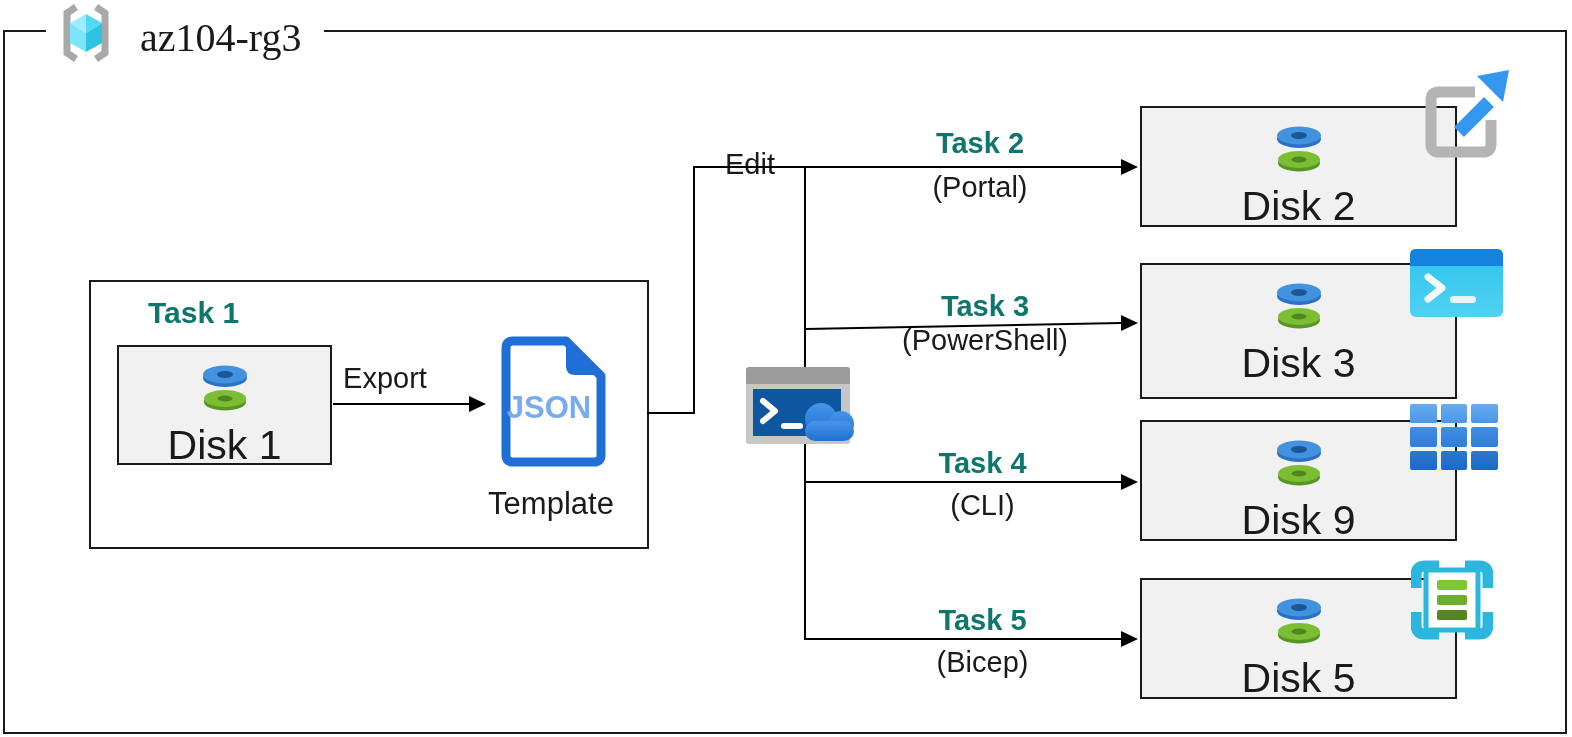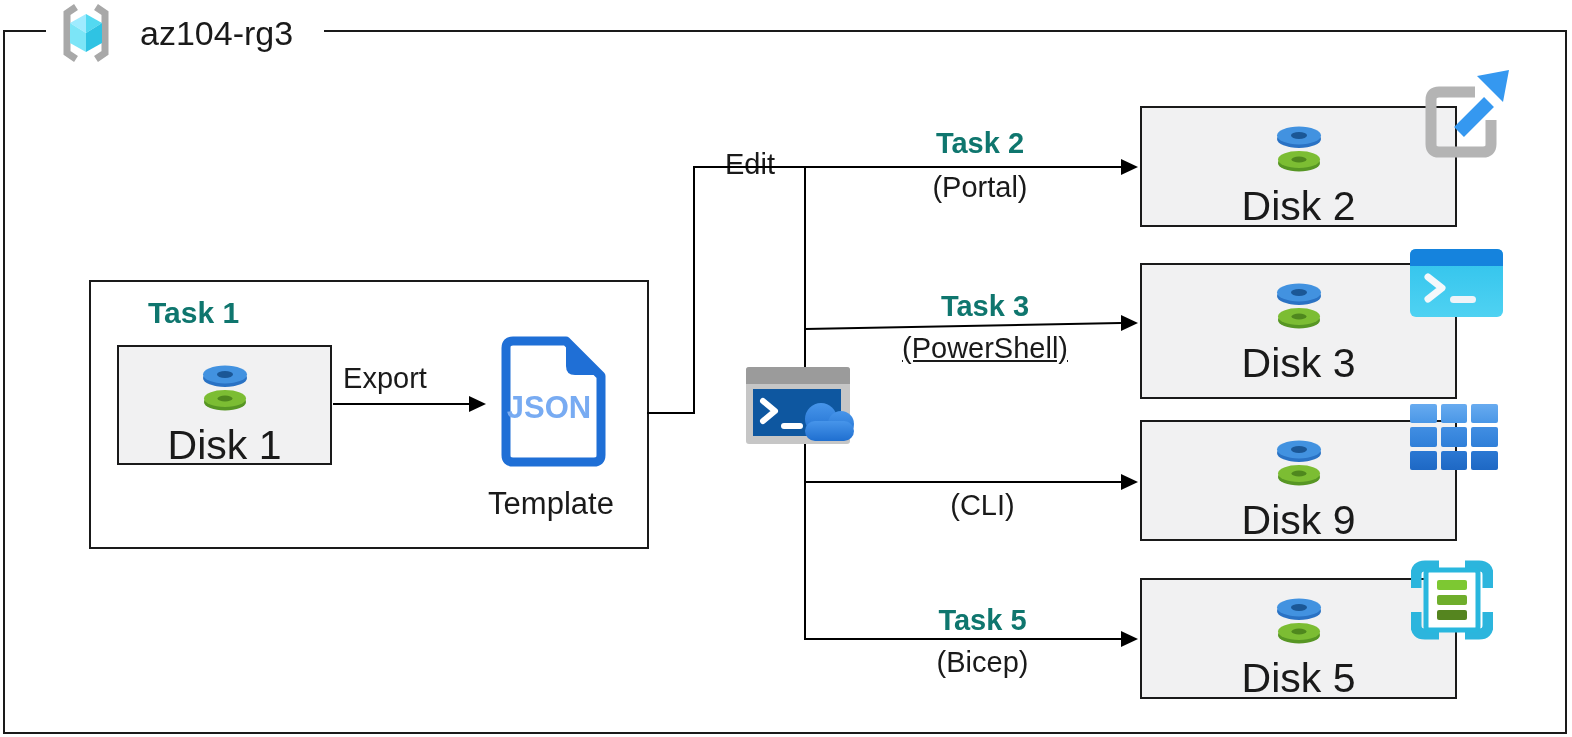--- a/index.html
+++ b/index.html
@@ -1,21 +1,21 @@
 <!DOCTYPE html>
 <html><head>
 <meta charset="utf-8">
 <style>
   html,body{margin:0;padding:0;background:#fff;}
   .canvas{position:relative;width:1572px;height:737px;background:#fff;
           font-family:"Liberation Sans",sans-serif;color:#1a1a1a;overflow:hidden;}
   .outer-box{position:absolute;left:3px;top:30px;width:1560px;height:700px;border:2px solid #1a1a1a;}
   .gap-patch{position:absolute;left:46px;top:26px;width:278px;height:10px;background:#fff;z-index:2;}
   .rg-icon{position:absolute;left:52px;top:2px;z-index:3;}
-  .rg-label{position:absolute;left:140px;top:14px;font-size:34px;z-index:3;}
+  .rg-label{position:absolute;left:140px;top:14px;font-size:40px;z-index:3;font-family:Liberation Serif, serif;}
   
   .task1-box{position:absolute;left:89px;top:280px;width:556px;height:265px;border:2px solid #1a1a1a;background:#fff;}
   .task1-title{position:absolute;left:28px;top:14px;font-size:30px;font-weight:bold;color:#0f766e;margin-left:29px;}
   .node{position:absolute;background:#f1f1f2;border:2px solid #1a1a1a;display:flex;flex-direction:column;align-items:center;justify-content:flex-start;padding-top:13px;box-sizing:border-box;}
   .node .node-label{font-size:41px;margin-top:4px;text-align:center;}
   
   .h-line,.v-line{position:absolute;background:#000;}
   .h-line{height:2px;} .v-line{width:2px;}
   .arrow-right{position:absolute;width:0;height:0;border-left:17px solid #000;border-top:8px solid transparent;border-bottom:8px solid transparent;}
   
@@ -100,24 +100,25 @@
   <div class="h-line" style="left:693px;top:166px;width:428px;"></div>
   <div class="arrow-right" style="left:1121px;top:159px;"></div>
   <div class="task-lbl" style="left:880px;top:127px;width:200px;">Task 2</div>
   <div class="lbl" style="left:880px;top:171px;width:200px;">(Portal)</div>
 
   <div class="v-line" style="left:804px;top:167px;height:473px;"></div>
 
   <div class="h-line" style="left:805px;top:328px;width:316px;transform:rotate(-1.1deg);transform-origin:left center;"></div>
   <div class="arrow-right" style="left:1121px;top:315px;"></div>
   <div class="task-lbl" style="left:880px;top:290px;width:210px;">Task 3</div>
-  <div class="lbl" style="left:855px;top:332px;width:260px;text-decoration:underline;">(PowerShell)</div>
+  <div class="lbl" style="left:855px;top:324px;width:260px;">(PowerShell)</div>
 
   <div class="h-line" style="left:805px;top:481px;width:316px;"></div>
   <div class="arrow-right" style="left:1121px;top:474px;"></div>
+  <div class="task-lbl" style="left:880px;top:447px;width:205px;">Task 4</div>
   <div class="lbl" style="left:880px;top:489px;width:205px;">(CLI)</div>
 
   <div class="h-line" style="left:805px;top:638px;width:316px;"></div>
   <div class="arrow-right" style="left:1121px;top:631px;"></div>
   <div class="task-lbl" style="left:880px;top:604px;width:205px;">Task 5</div>
   <div class="lbl" style="left:880px;top:646px;width:205px;">(Bicep)</div>
 
   <div class="cloudshell">
     <div class="cs-frame"></div>
     <div class="cs-title"></div>

